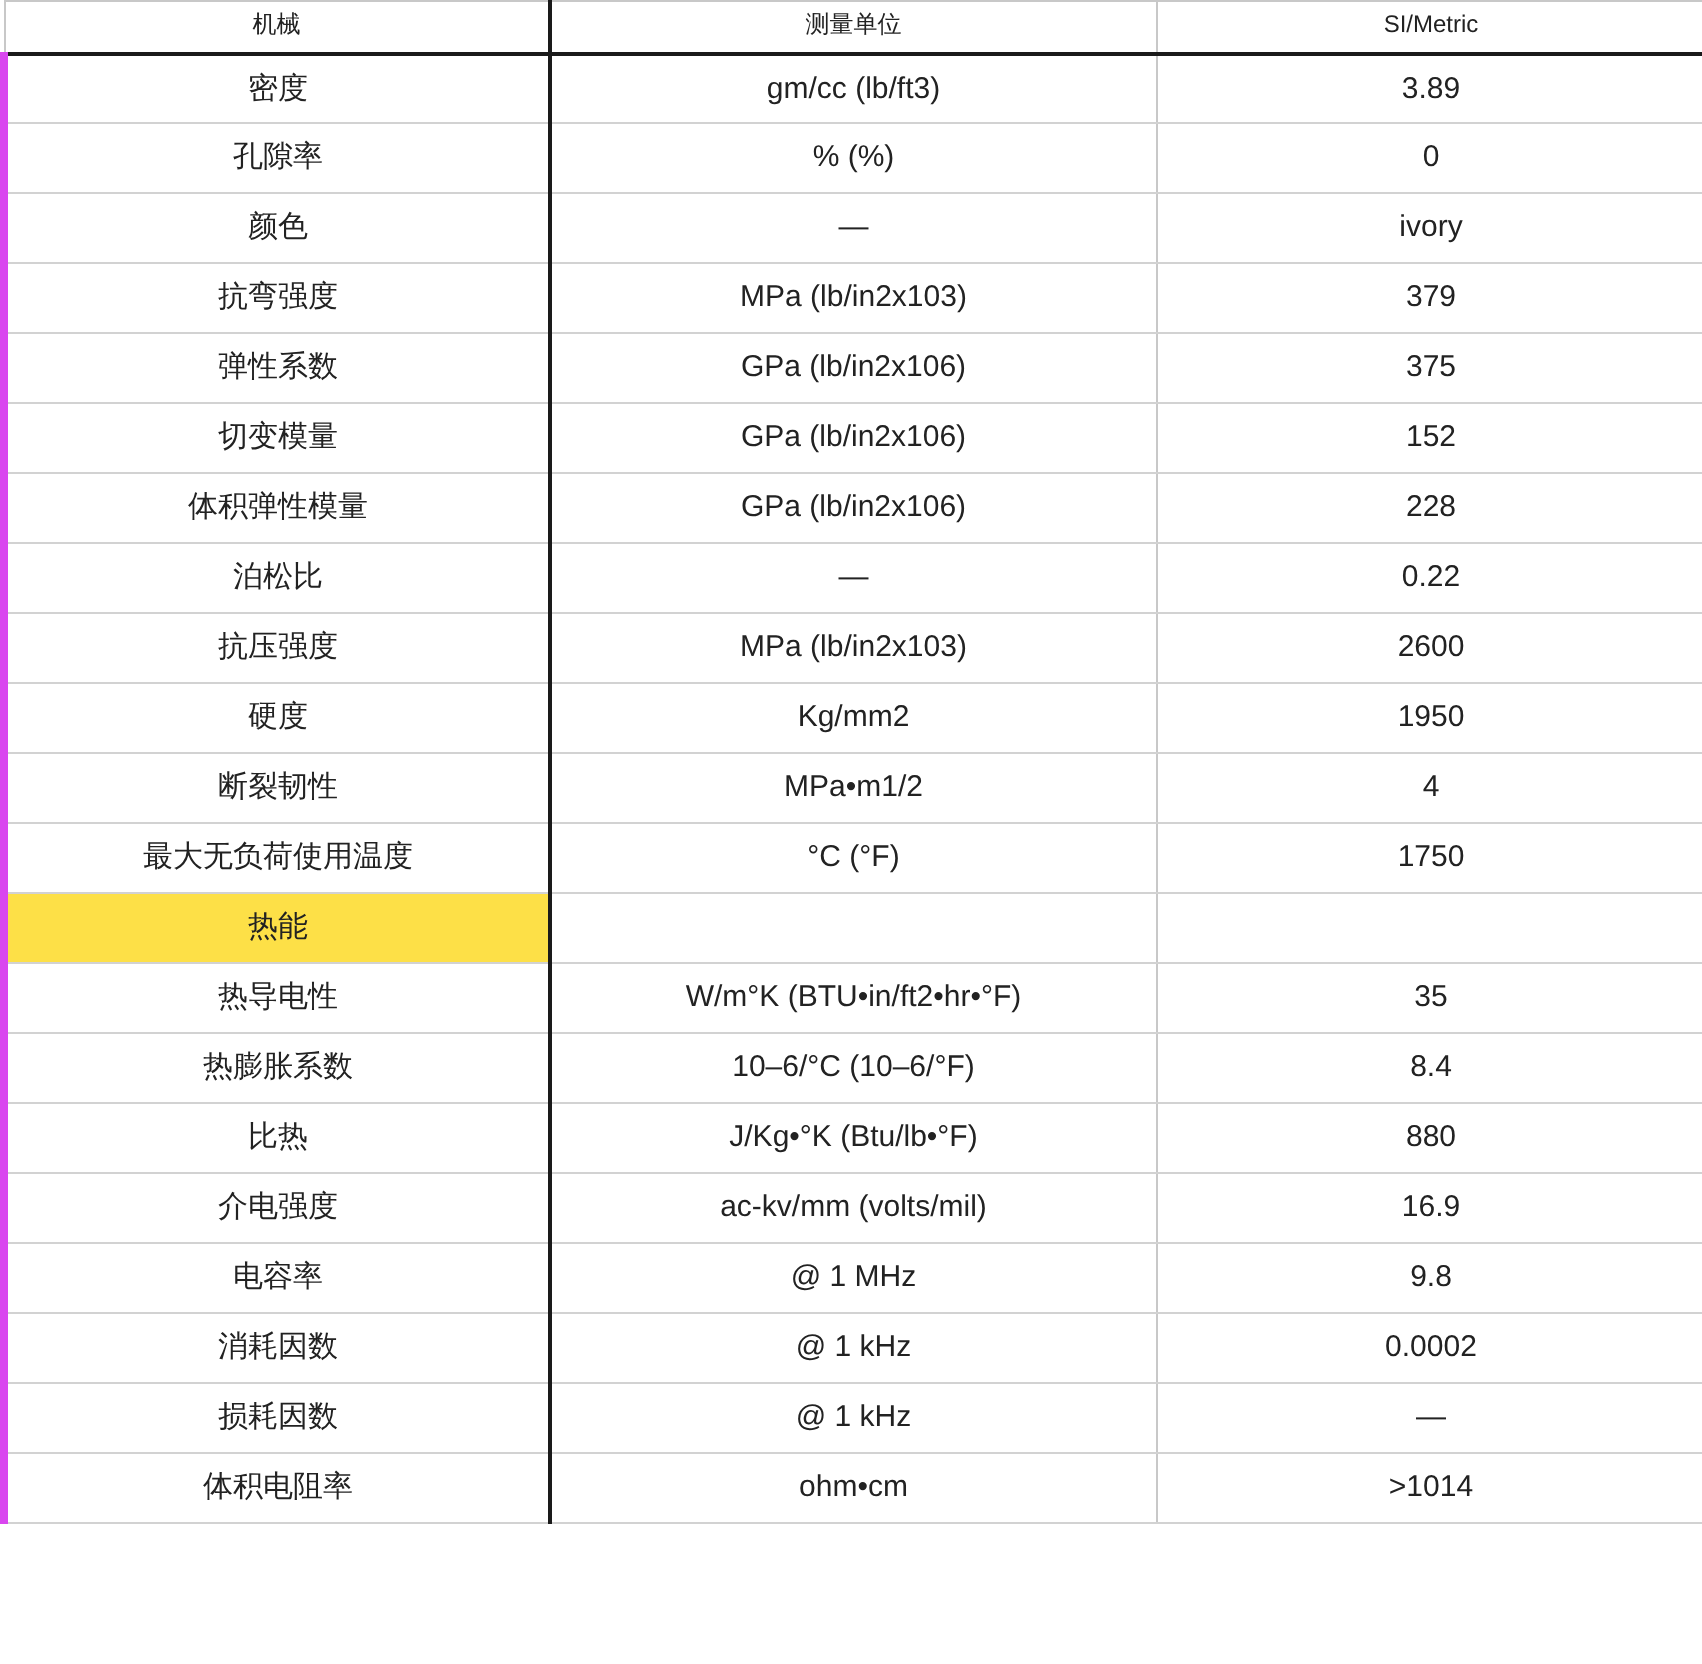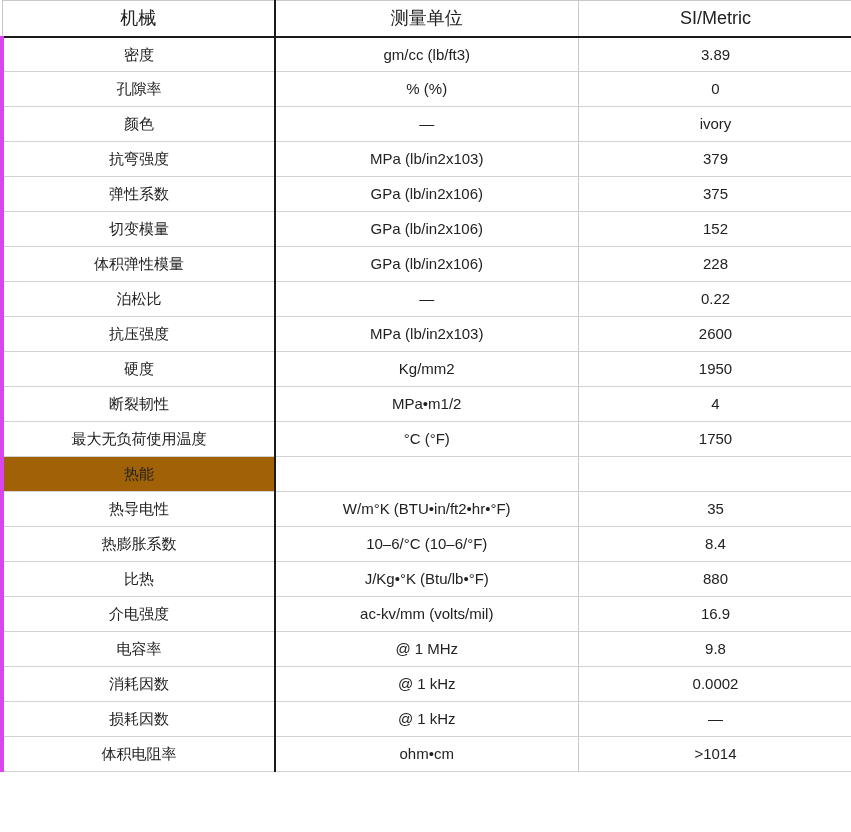--- a/index.html
+++ b/index.html
@@ -27,39 +27,39 @@
     text-align: center;
     vertical-align: middle;
     font-weight: normal;
     font-size: 15px;
     line-height: 1.3;
     padding: 0;
     height: 35px;
     box-sizing: border-box;
   }
   #spec-table thead th {
-    height: 36px;
+    height: 26px;
     border-top: 1px solid #c8c8c8;
     border-bottom: 2px solid #1a1a1a;
     background: #ffffff;
-    font-size: 18px;
+    font-size: 12px;
   }
   #spec-table thead th.c0cell {
     border-right: 2px solid #1a1a1a;
   }
   #spec-table tbody td.c0cell {
     border-right: 2px solid #1a1a1a;
     border-left: 4px solid #d946ef;
   }
   #spec-table tbody tr td {
     border-top: 1px solid #d2d2d2;
     border-bottom: 1px solid #d2d2d2;
   }
   .section-row td.c0cell {
-    background: #a16207;
+    background: #fde047;
   }
   .empty {
     color: #222222;
   }
 </style>
 </head>
 <body>
 
 <table id="spec-table">
   <colgroup>

